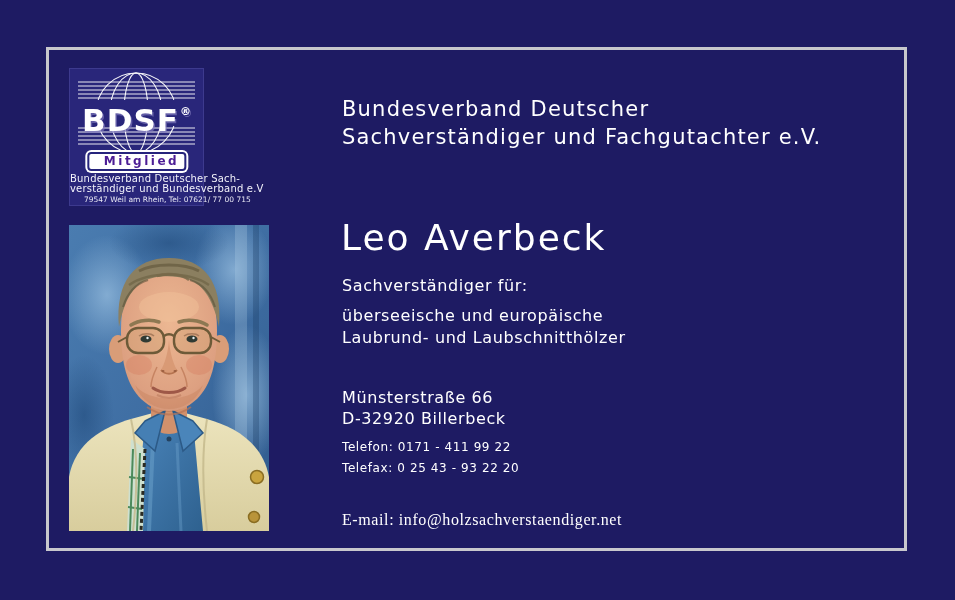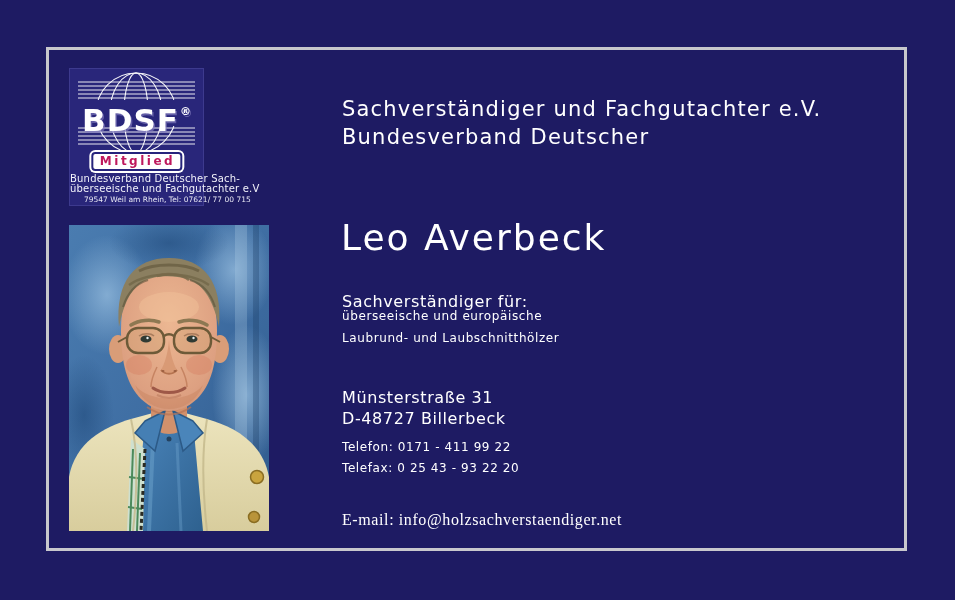--- a/index.html
+++ b/index.html
@@ -53,29 +53,29 @@
     vertical-align: 16px;
     letter-spacing: 0;
     margin-left: 1px;
   }
   .badge {
     position: absolute;
     top: 83px;
     left: 50%;
     transform: translateX(-50%);
     background: #ffffff;
-    color: #be185d;
+    color: #4c1d95;
     border: 2px solid #26247c;
     box-shadow: 0 0 0 2px #ffffff;
     border-radius: 4px;
     font-size: 12px;
     line-height: 13px;
     font-weight: 700;
     letter-spacing: 2.5px;
-    padding: 1px 5px 1px 7px;
+    padding: 1px 5px 1px 15px;
     white-space: nowrap;
   }
   .logo-org {
     position: absolute;
     top: 105px;
     left: 0;
     width: 100%;
     text-align: right;
     font-size: 10px;
     line-height: 10px;
@@ -121,27 +121,26 @@
     letter-spacing: 2px;
     white-space: nowrap;
   }
   .role-label {
     position: absolute;
     left: 342px;
     top: 276px;
     font-size: 16px;
     letter-spacing: 0.6px;
     white-space: nowrap;
-    margin-top: 16px;
   }
   .specialty {
     position: absolute;
     left: 342px;
     top: 305px;
-    font-size: 12px;
+    font-size: 16px;
     line-height: 22px;
     letter-spacing: 0.6px;
     white-space: nowrap;
   }
   .postal-address {
     position: absolute;
     left: 342px;
     top: 387px;
     font-size: 16px;
     line-height: 21px;
@@ -190,21 +189,21 @@
       <line x1="8" y1="67" x2="125" y2="67"></line>
       <line x1="8" y1="71" x2="125" y2="71"></line>
       <line x1="8" y1="75" x2="125" y2="75"></line>
     </g>
     <rect x="5" y="31" width="123" height="26" fill="#29267a"></rect>
   </svg>
   <div class="logo-abbr"><span>BDSF</span><sup>®</sup></div>
   <div class="badge">Mitglied</div>
   <div class="logo-org">
     <div>Bundesverband Deutscher Sach-</div>
-    <div>überseeische und Fachgutachter e.V</div>
+    <div>verständiger und Bundesverband e.V</div>
   </div>
   <div class="logo-addr">79547 Weil am Rhein, Tel: 07621/ 77 00 715</div>
 </div>
 
 <svg class="portrait" width="200" height="306" viewBox="0 0 200 306">
   <defs>
     <linearGradient id="pbg" x1="0" y1="0" x2="1" y2="1">
       <stop offset="0" stop-color="#4a7cb0"></stop>
       <stop offset="0.5" stop-color="#3f6ea3"></stop>
       <stop offset="1" stop-color="#2f5a8c"></stop>
@@ -305,32 +304,32 @@
 
   <ellipse cx="70" cy="140" rx="13" ry="10" fill="#d4785c" opacity="0.35"></ellipse>
   <ellipse cx="130" cy="140" rx="13" ry="10" fill="#d4785c" opacity="0.35"></ellipse>
   <path d="M88,142 C84,150 82,156 82,162" stroke="#bb7552" stroke-width="1.5" fill="none" opacity="0.7"></path>
   <path d="M112,142 C116,150 118,156 118,162" stroke="#bb7552" stroke-width="1.5" fill="none" opacity="0.7"></path>
   <path d="M84,163 C92,169 108,169 116,163" stroke="#9e5847" stroke-width="3" fill="none" stroke-linecap="round"></path>
   <path d="M88,170 C96,174 104,174 112,170" stroke="#c08063" stroke-width="2" fill="none" opacity="0.7"></path>
 </svg>
 
 <div class="assoc-header">
+  <div>Bundesverband Deutscher</div>
   <div>Sachverständiger und Fachgutachter e.V.</div>
-  <div>Bundesverband Deutscher</div>
 </div>
 
 <div class="person-name">Leo Averbeck</div>
 <div class="role-label">Sachverständiger für:</div>
 <div class="specialty">
   <div>überseeische und europäische</div>
   <div>Laubrund- und Laubschnitthölzer</div>
 </div>
 
 <div class="postal-address">
-  <div>Münsterstraße 31</div>
-  <div>D-48727 Billerbeck</div>
+  <div>Münsterstraße 66</div>
+  <div>D-32920 Billerbeck</div>
 </div>
 <div class="phone-block">
   <div>Telefon: 0171 - 411 99 22</div>
   <div>Telefax: 0 25 43 - 93 22 20</div>
 </div>
 <div class="email-line">E-mail: info@holzsachverstaendiger.net</div>
 
 </body></html>

